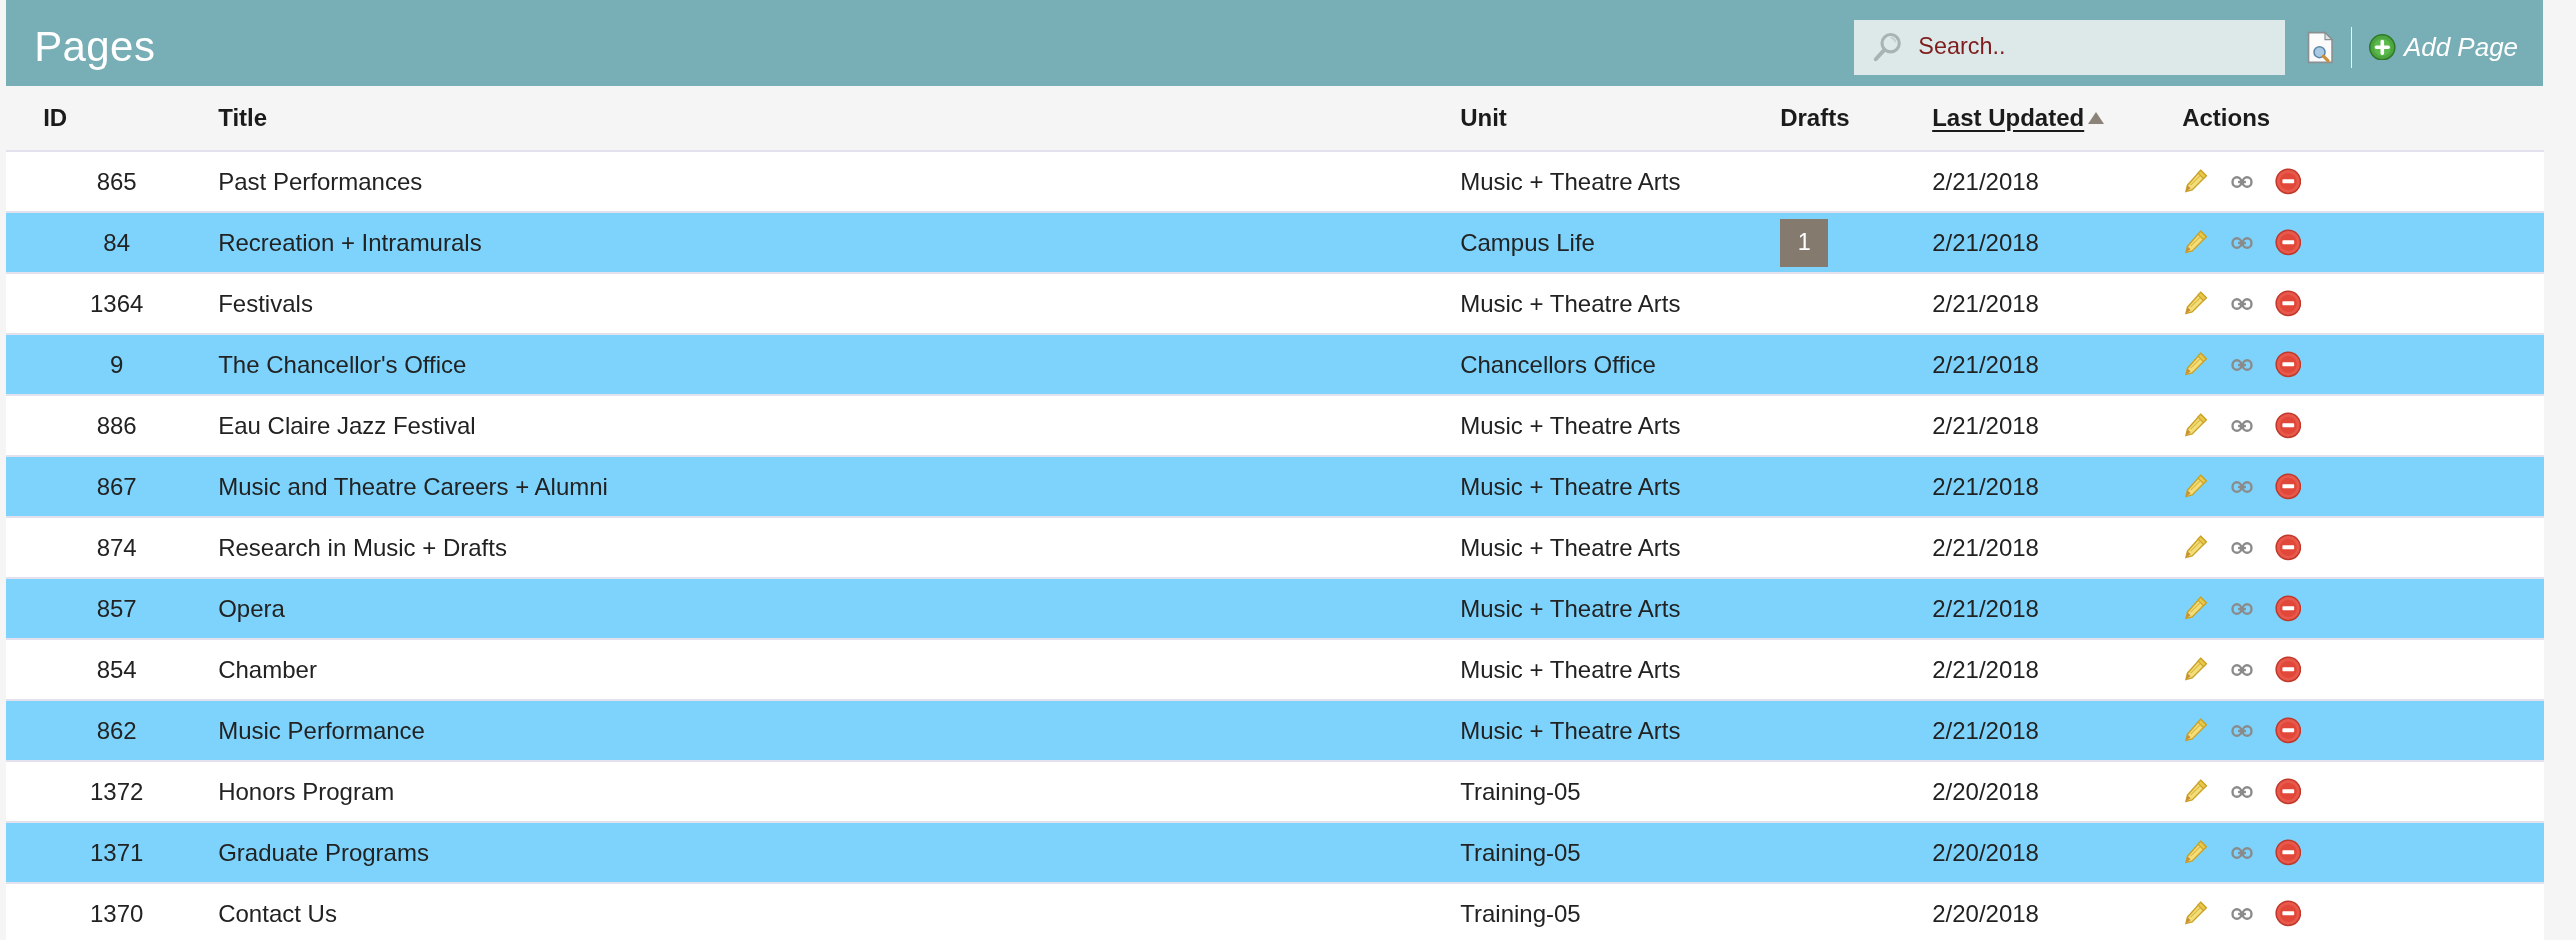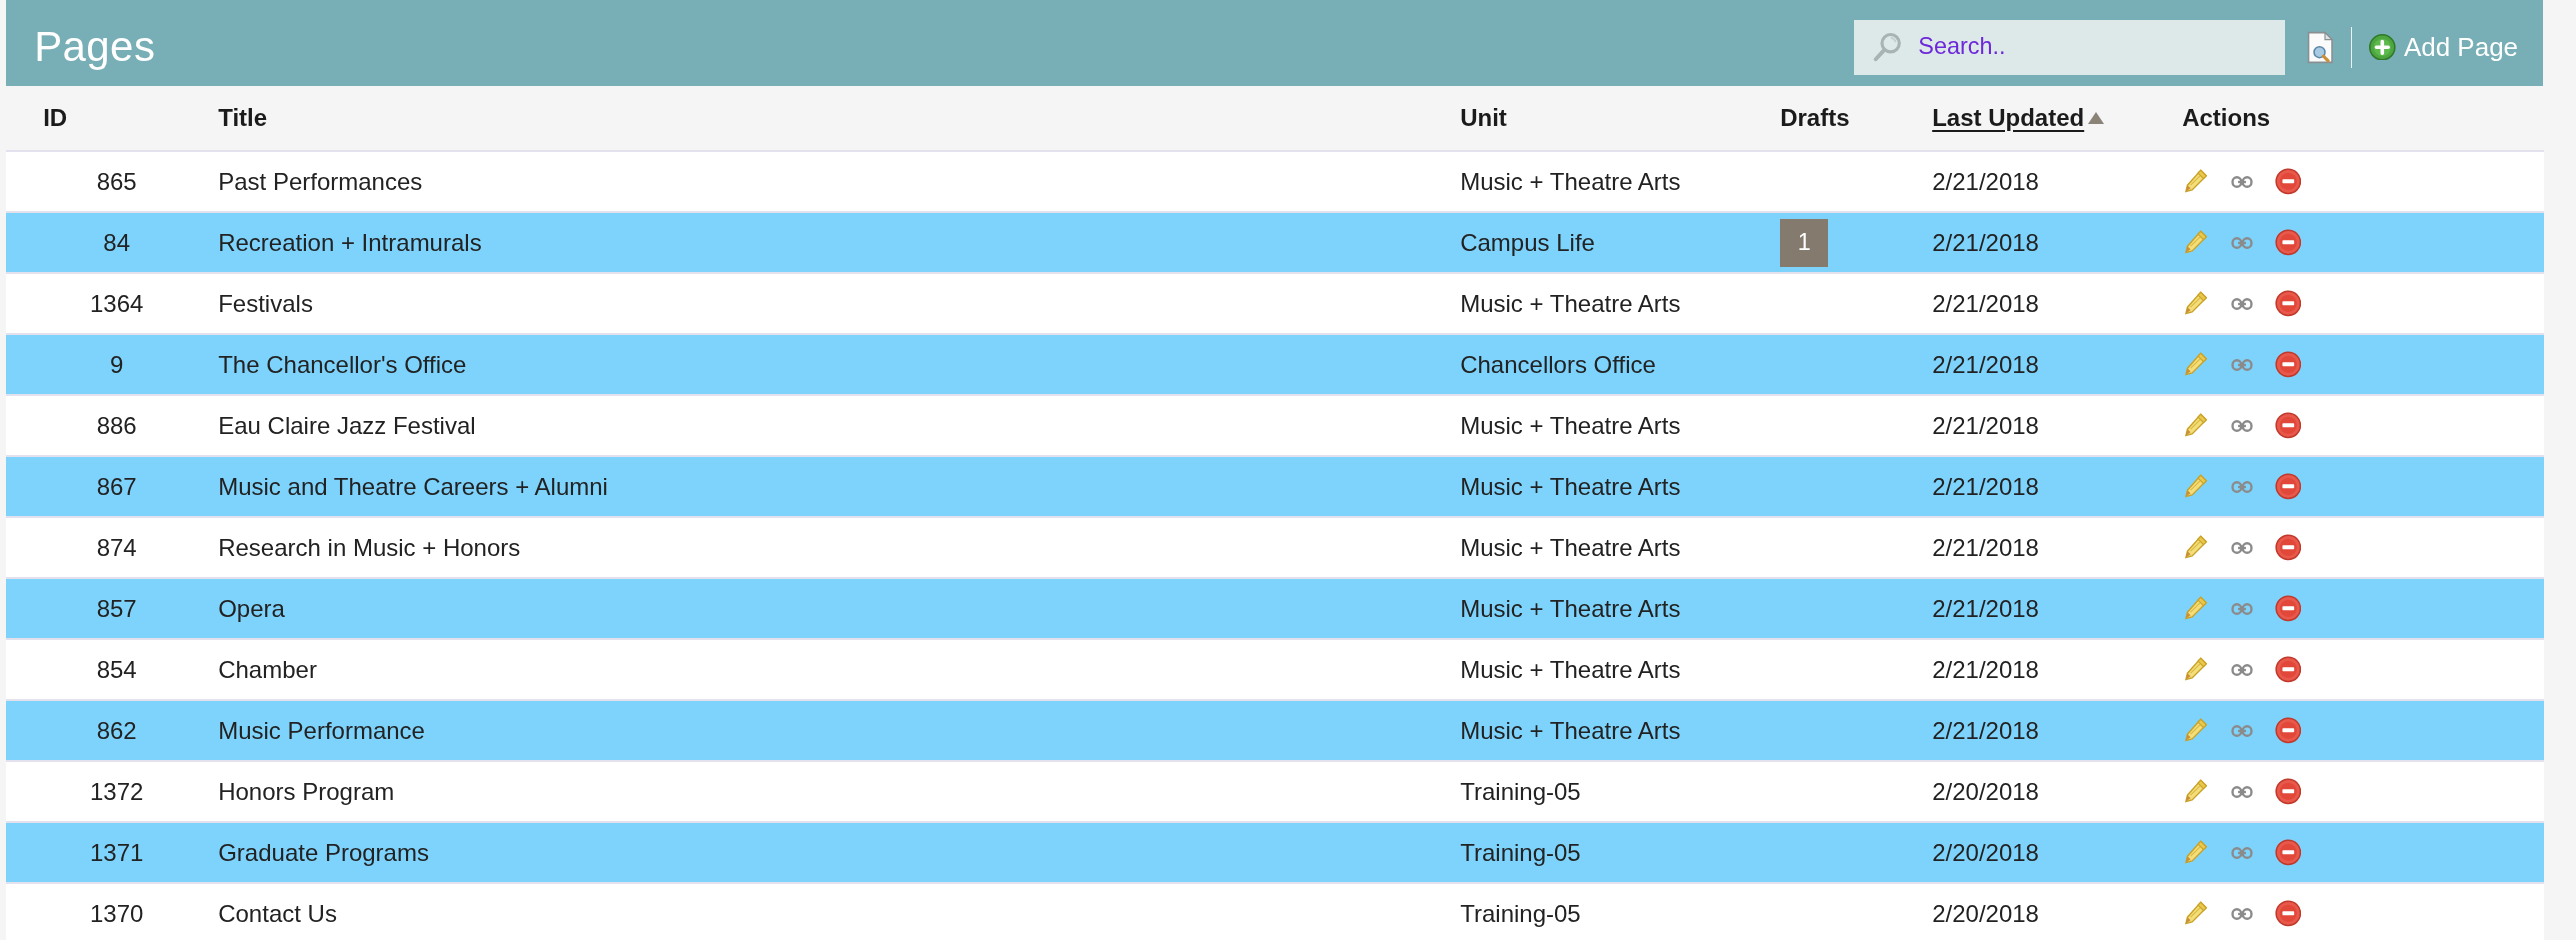--- a/index.html
+++ b/index.html
@@ -61,21 +61,21 @@
     box-sizing: border-box;
   }
   .search-icon {
     width: 33px;
     height: 33px;
     flex: 0 0 auto;
     margin-right: 14px;
     display: block;
   }
   .search-placeholder {
-    color: #6d28d9;
+    color: #7f1d1d;
     font-size: 23.4px;
     font-weight: 400;
     line-height: 1;
     user-select: none;
   }
 
   .copy-page-icon {
     width: 26.6px;
     height: 33px;
     margin-left: 22px;
@@ -90,20 +90,21 @@
     opacity: 0.85;
     flex: 0 0 auto;
     margin-right: 17px;
   }
   .add-page-button {
     display: flex;
     align-items: flex-start;
     cursor: pointer;
     gap: 7.8px;
     padding-right: 3.1px;
+    font-style: italic;
   }
   .plus-circle-icon {
     width: 26.6px;
     height: 26.6px;
     flex: 0 0 auto;
     display: block;
   }
   .add-page-label {
     color: #ffffff;
     font-size: 26px;
@@ -428,21 +429,21 @@
           <circle cx="17" cy="17" r="15.5" fill="#e8594c" stroke="#c0392b" stroke-width="2"></circle>
           <circle cx="17" cy="17" r="11" fill="#e2483a"></circle>
           <rect x="9.5" y="14.4" width="15" height="5.2" rx="1" fill="#ffffff"></rect>
         </svg>
       </div>
     </td>
   </tr>
 
   <tr class="row-even">
     <td class="col-id">874</td>
-    <td class="col-title">Research in Music + Honors</td>
+    <td class="col-title">Research in Music + Drafts</td>
     <td class="col-unit">Music + Theatre Arts</td>
     <td class="col-drafts"></td>
     <td class="col-date">2/21/2018</td>
     <td class="col-actions">
       <div class="actions-cell">
         <svg class="icon-edit" viewBox="0 0 34 34">
           <path d="M24 3 L31 10 L13 28 L5 30 L7 22 Z" fill="#f4de7a" stroke="#c9a227" stroke-width="1.8"></path>
           <path d="M24 3 L31 10 L27.5 13.5 L20.5 6.5 Z" fill="#e9c84e" stroke="#c9a227" stroke-width="1.5"></path>
           <path d="M5 30 L7 22 L11 26 Z" fill="#c98f3a"></path>
           <line x1="11" y1="22" x2="23" y2="10" stroke="#d9b83f" stroke-width="1.4"></line>

